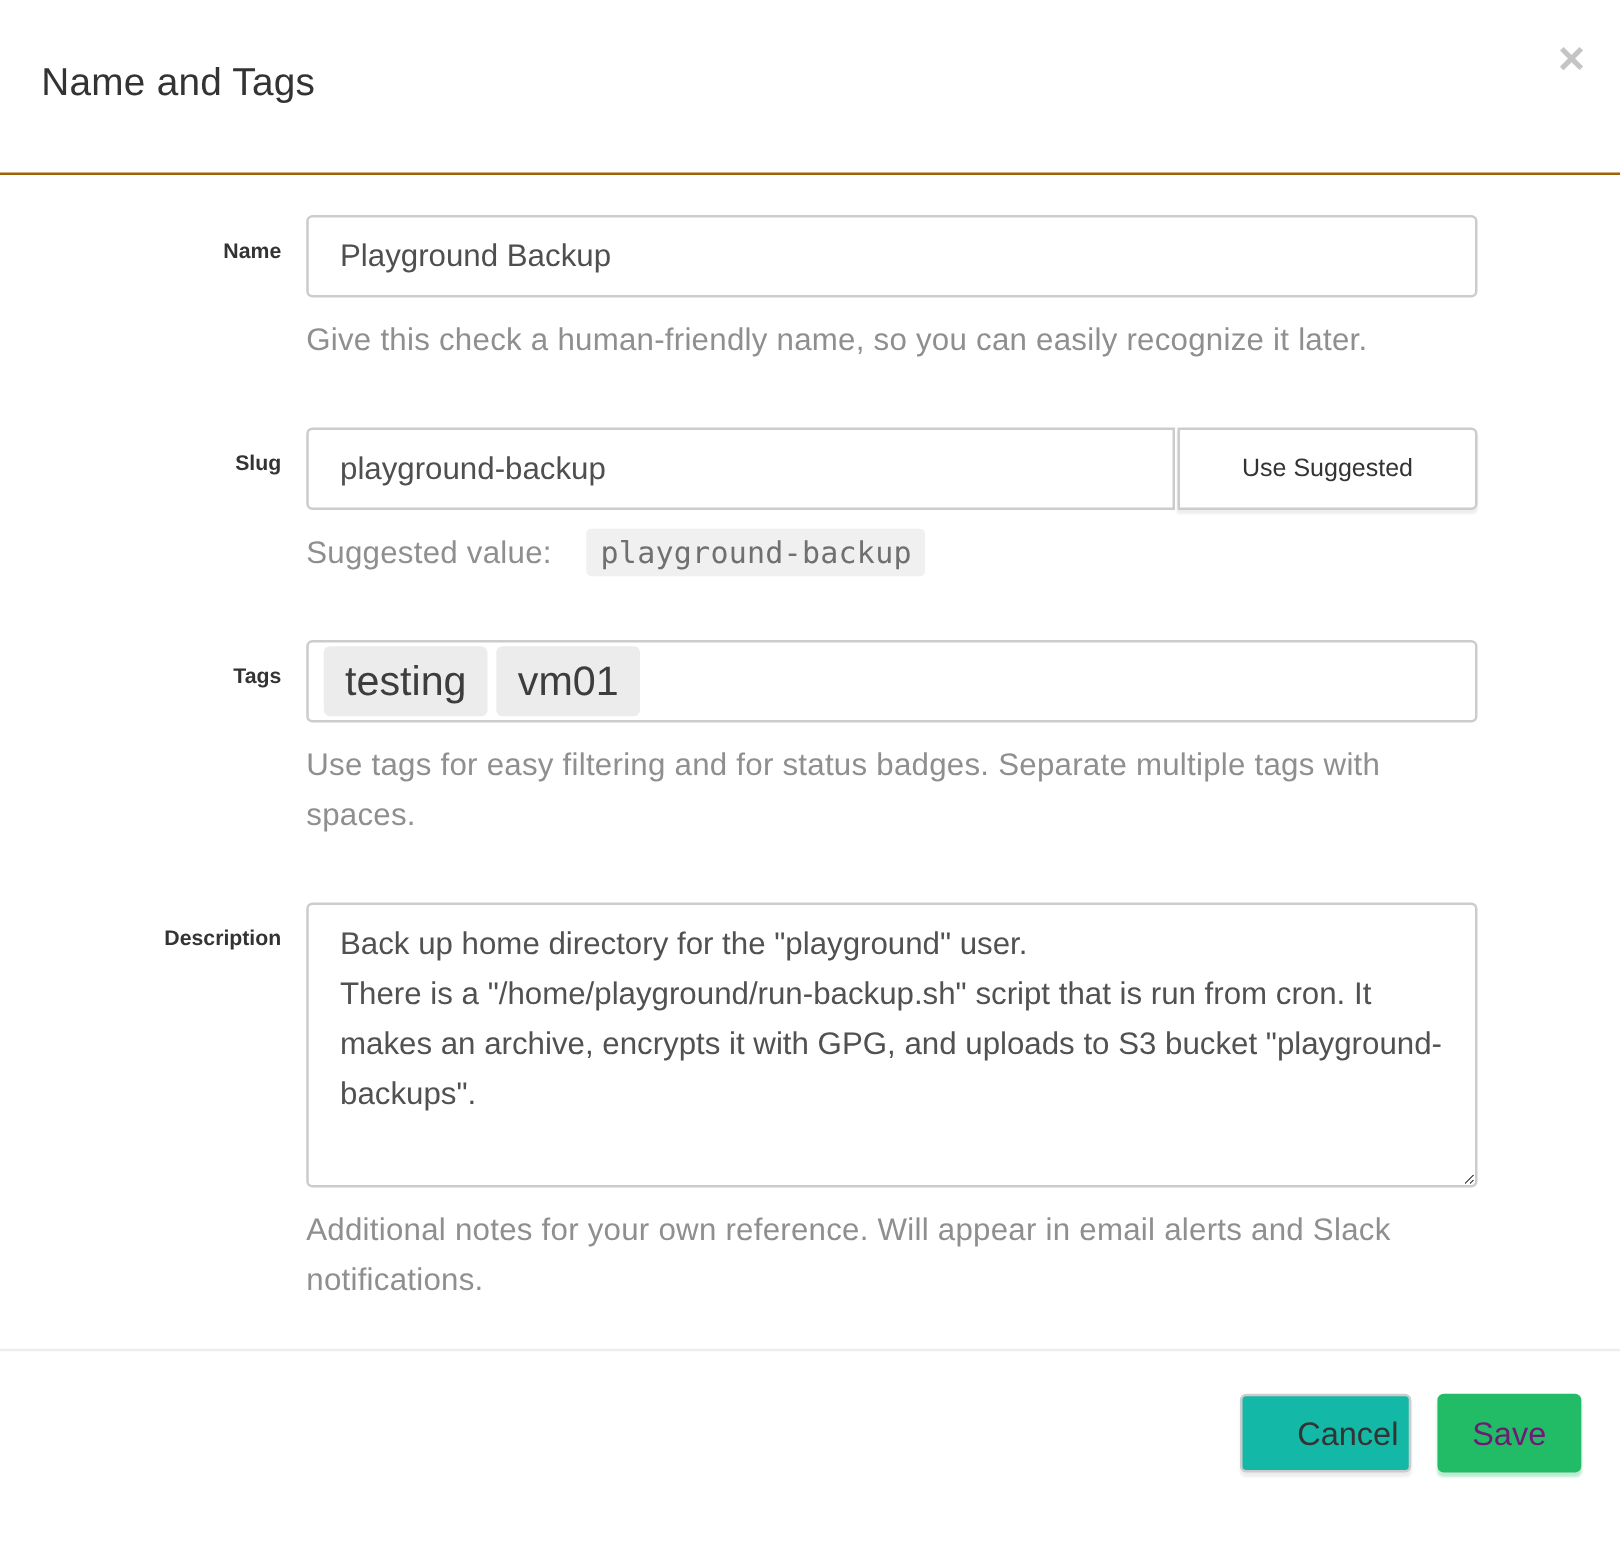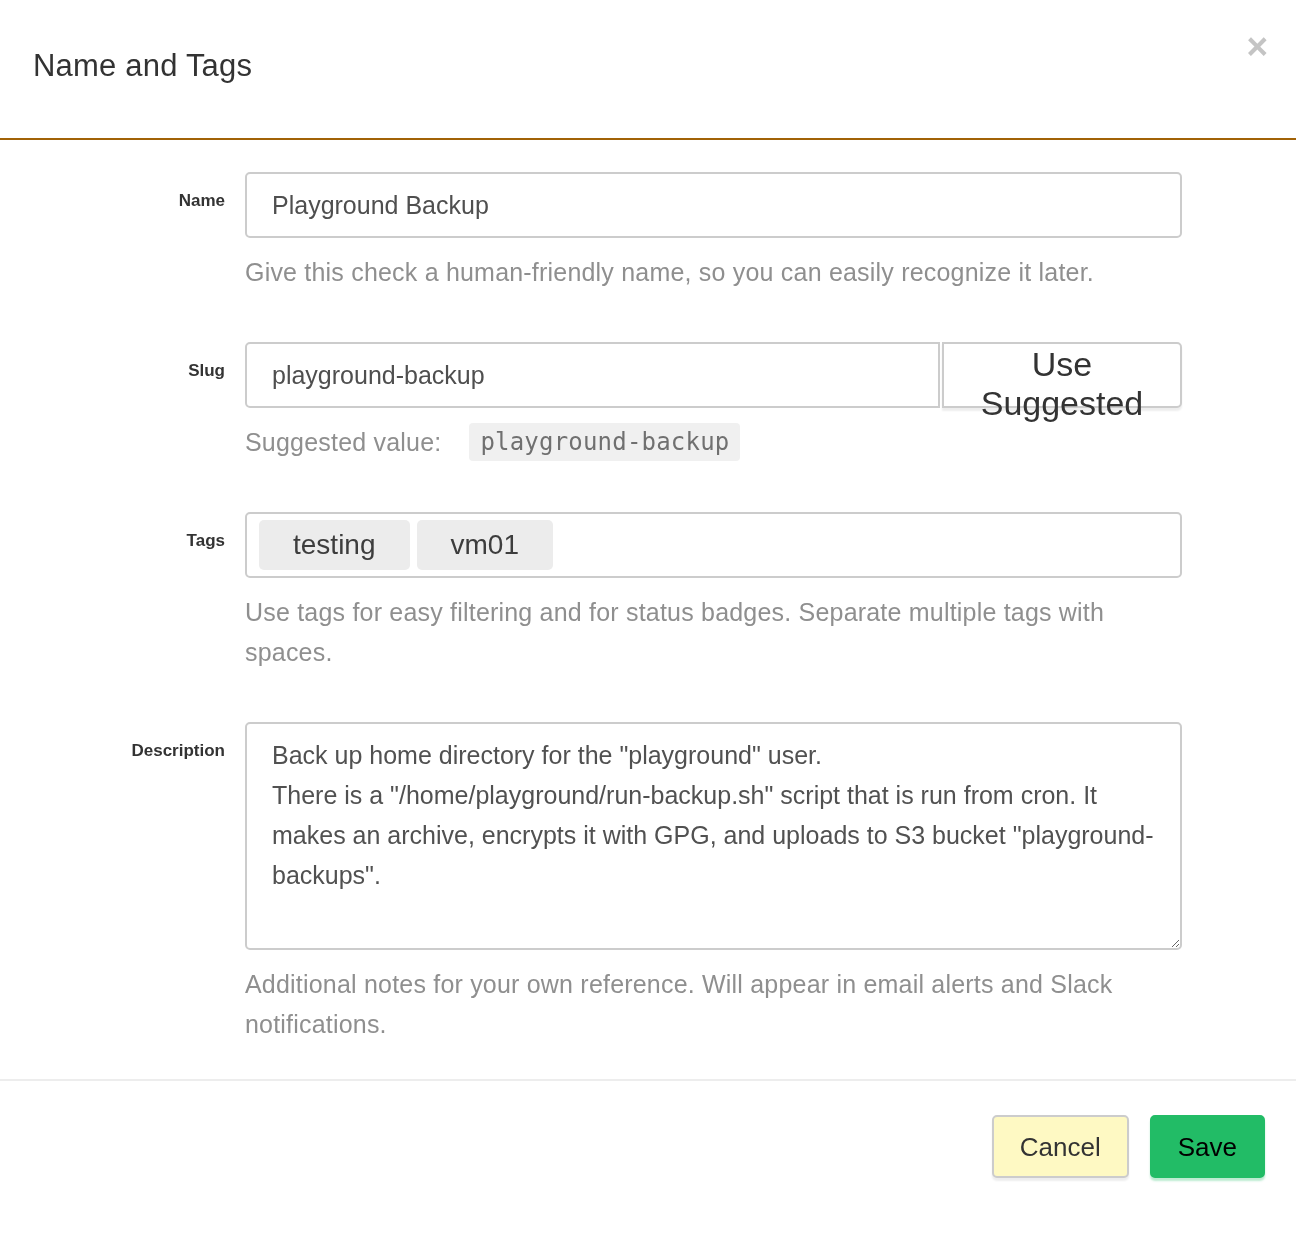--- a/index.html
+++ b/index.html
@@ -87,21 +87,21 @@
     border-top-right-radius: 0;
     border-bottom-right-radius: 0;
   }
   .use-suggested-btn {
     flex: 0 0 240px;
     margin-left: 2px;
     height: 66px;
     background: #fff;
     border: 2px solid #ccc;
     border-radius: 0 5px 5px 0;
-    font-size: 34px;
+    font-size: 20px;
     color: #333;
     font-family: inherit;
     cursor: pointer;
     box-shadow: 0 3px 2px rgba(0,0,0,0.07);
   }
   .suggested-line { display: flex; align-items: center; gap: 28px; }
   .suggested-code {
     font-family: "DejaVu Sans Mono", "Liberation Mono", monospace;
     font-size: 24px;
     color: #707070;
@@ -115,22 +115,22 @@
   .tags-box {
     display: flex;
     align-items: center;
     gap: 7px;
     padding: 0 12px;
     cursor: text;
   }
   .tag-pill {
     background: #ececec;
     border-radius: 5px;
-    padding: 9px 34px;
-    font-size: 28px;
+    padding: 9px 17px;
+    font-size: 33px;
     color: #3d3d3d;
     line-height: 1.15;
     cursor: default;
   }
 
   
   .desc-area {
     height: 228px;
     padding: 11px 25px;
     line-height: 40px;
@@ -150,31 +150,32 @@
   }
   .btn {
     height: 63px;
     border-radius: 5px;
     font-size: 26px;
     font-family: inherit;
     cursor: pointer;
     line-height: 1;
   }
   .cancel-btn {
-    background: #fef9c3;
+    background: #14b8a6;
     border: 2px solid #ccc;
     color: #333;
     padding: 0 8px;
     min-width: 137px;
     box-shadow: 0 3px 2px rgba(0,0,0,0.07);
+    text-align: right;
   }
   .save-btn {
     background: #22bc66;
     border: 2px solid #7f1d1d;
-    color: #000000;
+    color: #701a75;
     padding: 0 26px;
     min-width: 114px;
     box-shadow: 0 3px 2px rgba(34,188,102,0.30);
   }
 </style>
 </head>
 <body>
 
 <div class="modal">
 

